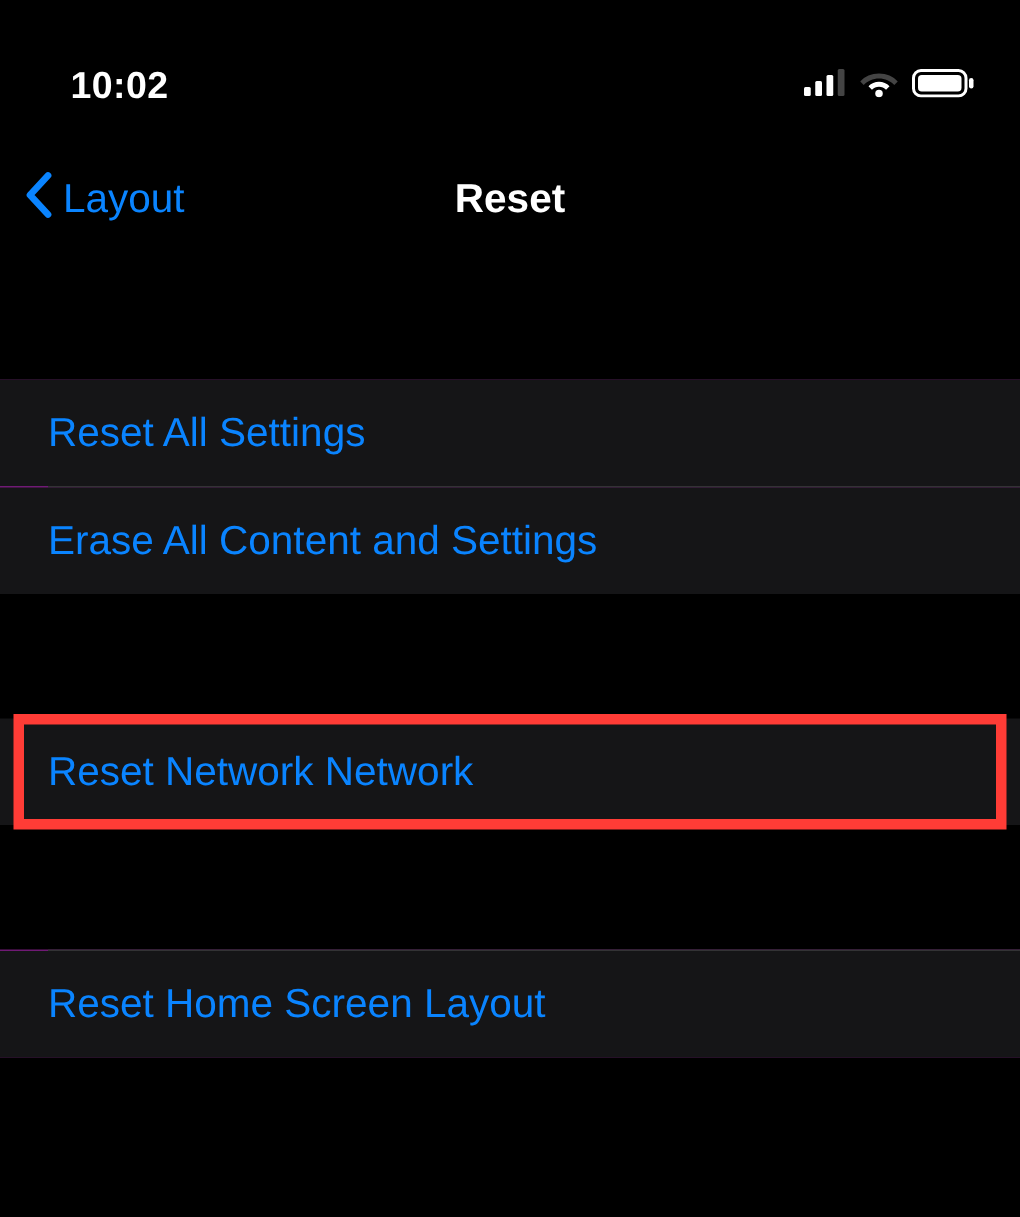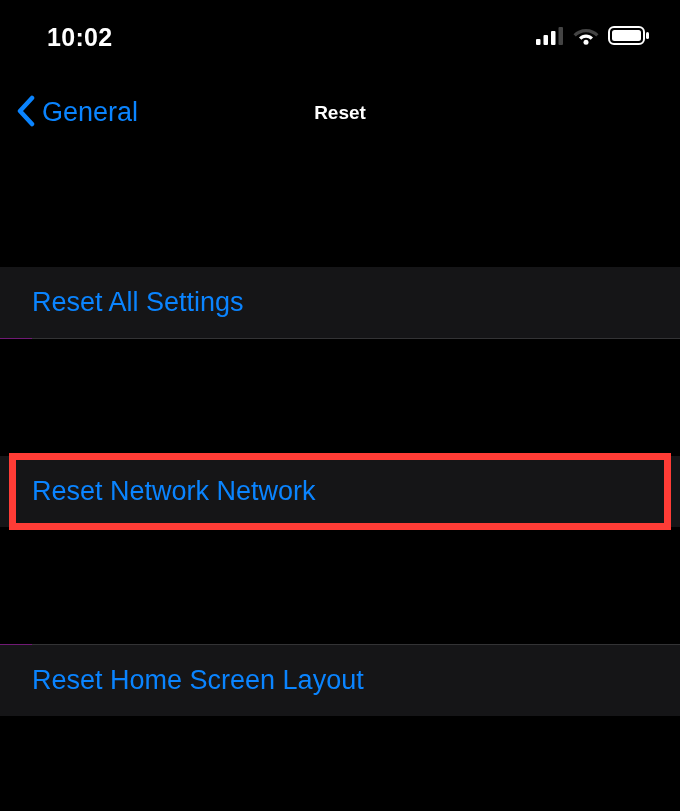--- a/index.html
+++ b/index.html
@@ -15,20 +15,21 @@
       font-family: -apple-system, BlinkMacSystemFont, "SF Pro Text", "Helvetica Neue", Arial, sans-serif;
       color: #ffffff;
       overflow: hidden;
     }
     .status-bar {
       display: flex;
       justify-content: space-between;
       align-items: center;
       padding: 25px 30px 25px 47px;
       height: 75px;
+      margin-top: 20px;
     }
     .status-time {
       font-size: 25px;
       font-weight: 600;
       letter-spacing: 0.3px;
       color: #ffffff;
     }
     .status-icons {
       display: flex;
       align-items: center;
@@ -49,27 +50,27 @@
     }
     .back-label {
       font-size: 27px;
       font-weight: 400;
       color: #0a84ff;
     }
     .nav-title {
       position: absolute;
       left: 50%;
       transform: translateX(-50%);
-      font-size: 19px;
+      font-size: 27px;
       font-weight: 600;
       color: #ffffff;
     }
     .section {
       background: #701a75;
-      margin-top: 57px;
+      margin-top: 23px;
     }
     .section:first-of-type {
       margin-top: 0;
     }
     .spacer {
       height: 60px;
       background: #000000;
     }
     .row {
       display: flex;
@@ -130,31 +131,34 @@
   </div>
 </div>
 
 <div class="nav-bar">
   <div class="back-button">
     <span>
       <svg width="20" height="32" viewBox="0 0 20 32">
         <polyline points="16,3 4,16 16,29" fill="none" stroke="#0a84ff" stroke-width="4.5" stroke-linecap="round" stroke-linejoin="round"></polyline>
       </svg>
     </span>
-    <span class="back-label">General</span>
+    <span class="back-label">Layout</span>
   </div>
   <div class="nav-title">Reset</div>
 </div>
 
 <div class="spacer"></div>
 <div class="section">
   <div class="row">
     <span>Reset All Settings</span>
   </div>
   <div class="row-divider"></div>
+  <div class="row">
+    <span>Erase All Content and Settings</span>
+  </div>
 </div>
 
 <div class="spacer"></div>
 <div class="section highlight-wrap">
   <div class="highlight-box"></div>
   <div class="row">
     <span>Reset Network Network</span>
   </div>
 </div>
 

